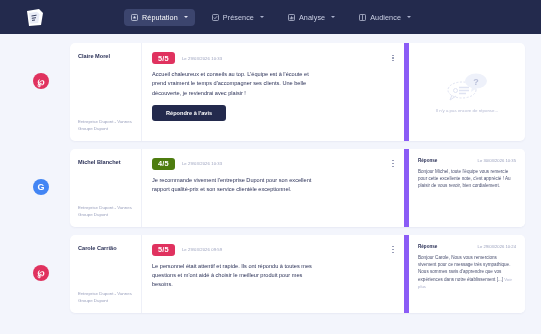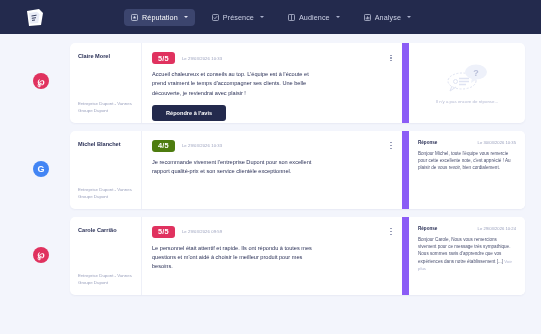--- a/index.html
+++ b/index.html
@@ -129,23 +129,23 @@
   }
   .meta-org {
     font-size: 4.4px;
     color: #9aa0bd;
     line-height: 1.55;
   }
 
   
   .review {
     flex: 1 1 auto;
-    padding: 9px 10px 2px 10px;
+    padding: 9px 10px 20px 10px;
     position: relative;
-    border-right: 7px solid #8b5cf6;
+    border-right: 5px solid #8b5cf6;
   }
   .reviewhead {
     display: flex;
     align-items: center;
     gap: 7px;
     margin-bottom: 6px;
   }
   .badge {
     color: #fff;
     font-size: 7.4px;
@@ -286,37 +286,37 @@
       </span>
       <span>Présence</span>
       <span class="caret"></span>
     </div>
 
 
     <div class="navitem">
       <span class="navicon">
         <svg width="7" height="7" viewBox="0 0 10 10">
             <rect x="0.7" y="0.7" width="8.6" height="8.6" rx="1.2" fill="none" stroke="#cdd2e6" stroke-width="1"></rect>
-            <path d="M5 1.6 L5 8.4" stroke="#cdd2e6" stroke-width="1"></path>
-          </svg>
-      </span>
-      <span>Audience</span>
-      <span class="caret"></span>
-    </div>
-
-    <div class="navitem">
-      <span class="navicon">
-        <svg width="7" height="7" viewBox="0 0 10 10">
-            <rect x="0.7" y="0.7" width="8.6" height="8.6" rx="1.2" fill="none" stroke="#cdd2e6" stroke-width="1"></rect>
             <rect x="2.6" y="5" width="1.1" height="2.6" fill="#cdd2e6"></rect>
             <rect x="4.5" y="3.4" width="1.1" height="4.2" fill="#cdd2e6"></rect>
             <rect x="6.4" y="4.3" width="1.1" height="3.3" fill="#cdd2e6"></rect>
           </svg>
       </span>
       <span>Analyse</span>
+      <span class="caret"></span>
+    </div>
+
+    <div class="navitem">
+      <span class="navicon">
+        <svg width="7" height="7" viewBox="0 0 10 10">
+            <rect x="0.7" y="0.7" width="8.6" height="8.6" rx="1.2" fill="none" stroke="#cdd2e6" stroke-width="1"></rect>
+            <path d="M5 1.6 L5 8.4" stroke="#cdd2e6" stroke-width="1"></path>
+          </svg>
+      </span>
+      <span>Audience</span>
       <span class="caret"></span>
     </div>
 
   </div>
 </div>
 
 <div class="main">
 
   <div class="row">
     <div class="avatarwrap">

